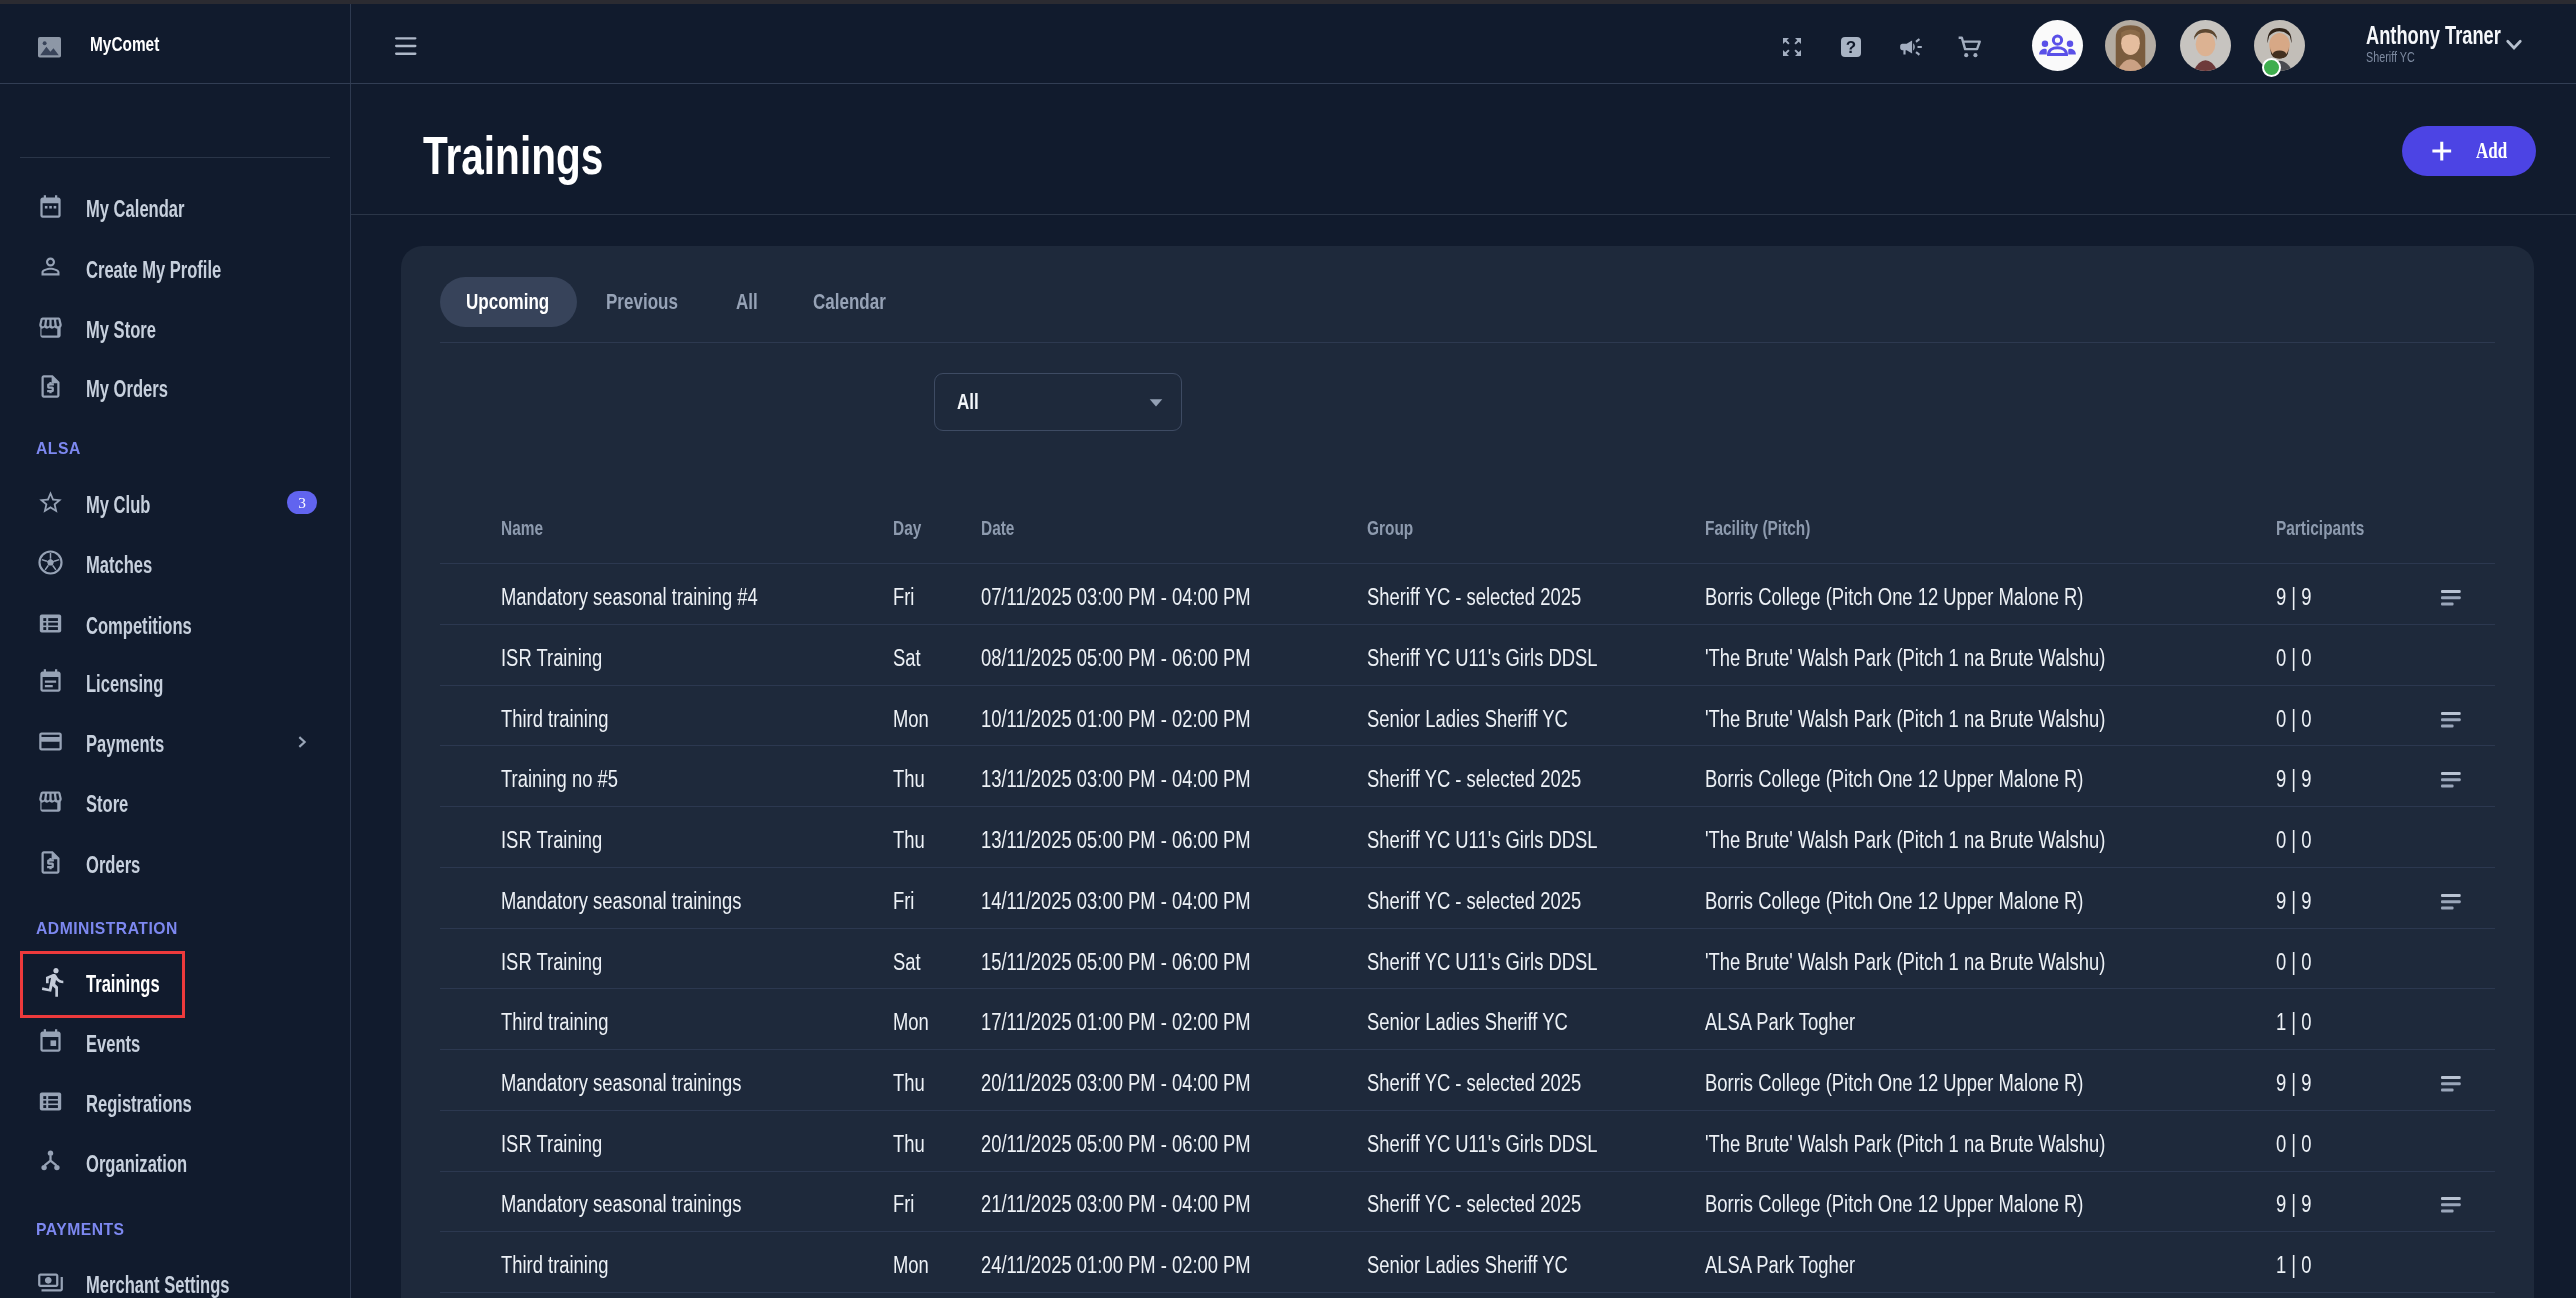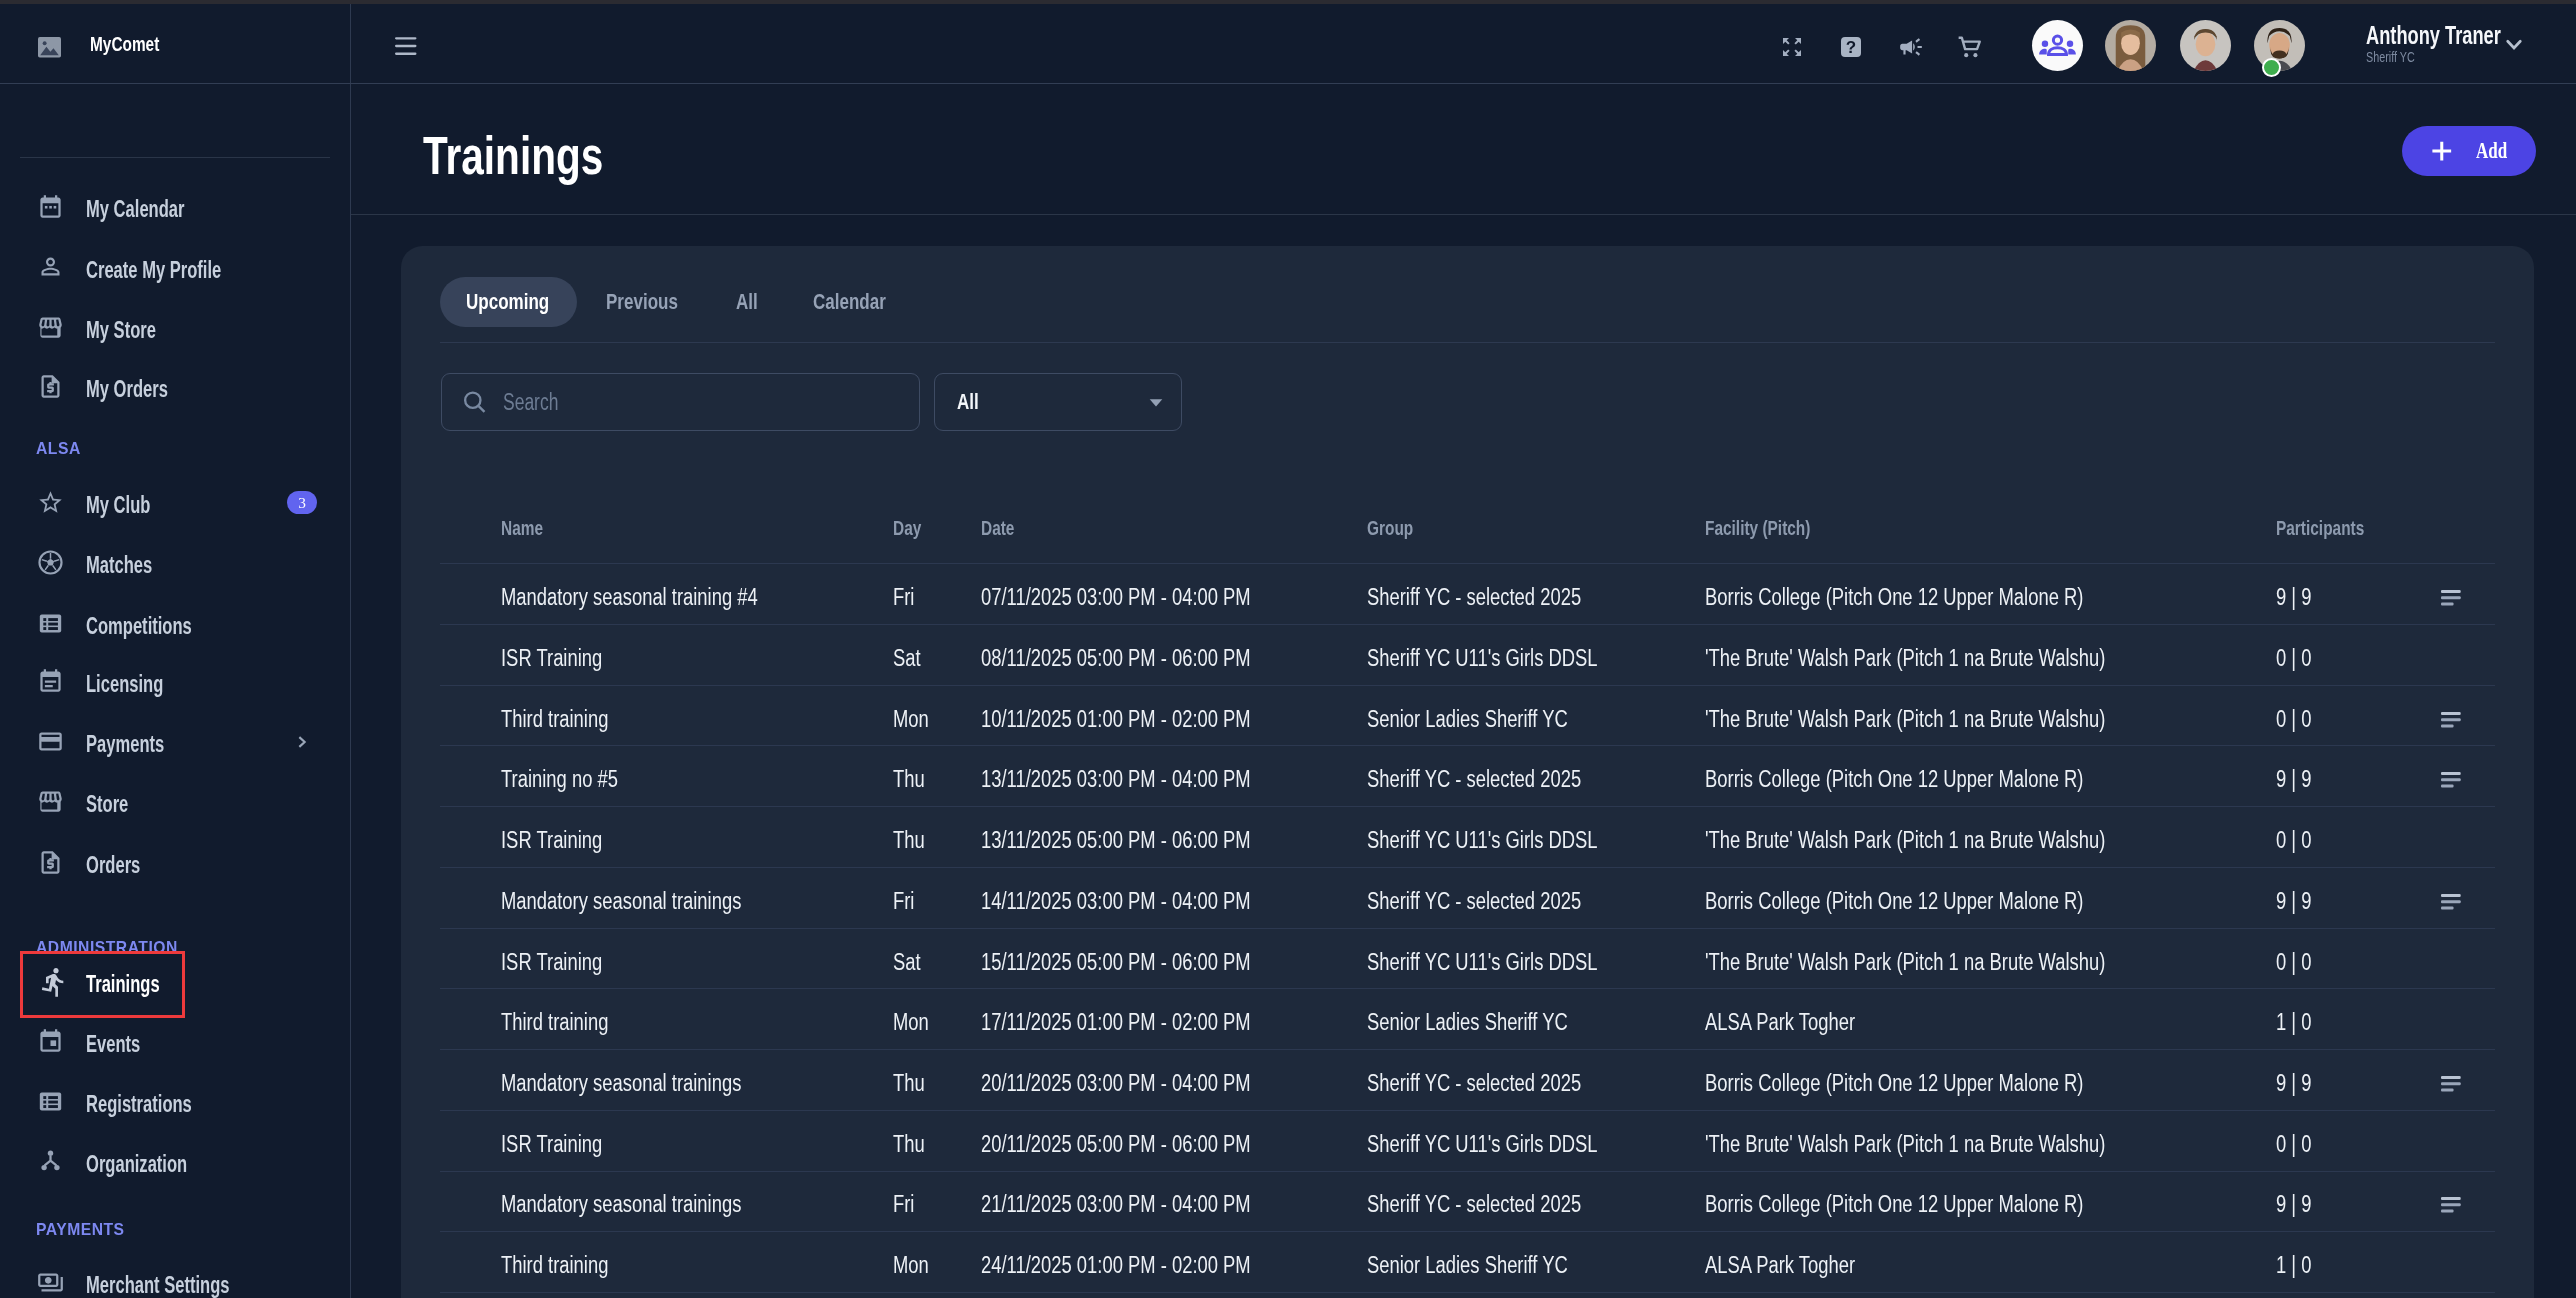--- a/index.html
+++ b/index.html
@@ -154,21 +154,21 @@
       </svg>
     </div>
   <div class="sideitem" style="top:1146px; color:#c7d0dd;">Organization</div>
   <div class="sideicon" style="top:1269px;">
       <svg width="27" height="27" viewBox="0 0 24 24">
         <path fill="#97a3b6" d="M19 14V6c0-1.1-.9-2-2-2H3c-1.1 0-2 .9-2 2v8c0 1.1.9 2 2 2h14c1.1 0 2-.9 2-2zm-2 0H3V6h14v8zm-7-7c-1.66 0-3 1.34-3 3s1.34 3 3 3 3-1.34 3-3-1.34-3-3-3zm13 0v11c0 1.1-.9 2-2 2H4v-2h17V7h2z"></path>
       </svg>
     </div>
   <div class="sideitem" style="top:1267px; color:#c7d0dd;">Merchant Settings</div>
   <div class="sidelabel" style="top:435px;">ALSA</div>
-  <div class="sidelabel" style="top:934px;">ADMINISTRATION</div>
+  <div class="sidelabel" style="top:915px;">ADMINISTRATION</div>
   <div class="sidelabel" style="top:1216px;">PAYMENTS</div>
   <div class="abs" style="left:287px; top:491px; width:30px; height:23px; border-radius:11.7px; background:#6164ef; color:#fff; font-size:15.3px; text-align:center; line-height:23px;">3</div>
   <svg style="position:absolute;left:294px;top:734px;" width="16" height="16" viewBox="0 0 18 18">
       <path d="M6 3.5 L12 9 L6 14.5" stroke="#9aa6b8" stroke-width="2.4" fill="none"></path>
     </svg>
   <div class="abs" style="left:20px; top:951px; width:165px; height:67px; border:3.1px solid #ee3a3c;"></div>
   </div>
 
   <div id="topbar">
   <svg style="position:absolute;left:395px;top:37px;" width="21.5" height="20" viewBox="0 0 24 22">
@@ -261,27 +261,20 @@
   </div>
 
   <div class="card">
     <div class="pill"></div>
     <div class="tab" style="left:65px; color:#ffffff;">Upcoming</div>
     <div class="tab" style="left:205px;">Previous</div>
     <div class="tab" style="left:335px;">All</div>
     <div class="tab" style="left:412px;">Calendar</div>
     <div class="carddiv"></div>
 
-    <div class="input" style="left:40px; width:479px;">
-      <svg width="54" height="56" viewBox="0 0 60 62" style="position:absolute;left:1.8px;top:0;">
-        <circle cx="32" cy="29" r="8.5" stroke="#7989a1" stroke-width="2.6" fill="none"></circle>
-        <path d="M38.5 35.5 L45 42" stroke="#7989a1" stroke-width="2.6"></path>
-      </svg>
-      <div class="txt" style="left:61px; top:0; line-height:56px; font-size:23px; color:#6d7c93; transform:scaleX(0.76); transform-origin:0 50%;">Search</div>
-    </div>
     <div class="input" style="left:533px; width:248px;">
       <div class="txt" style="left:22.4px; top:0; line-height:56px; font-size:22.4px; font-weight:700; color:#f3f6fa; transform:scaleX(0.76); transform-origin:0 50%;">All</div>
       <svg width="18" height="56" viewBox="0 0 20 62" style="position:absolute;right:16px;top:0;">
         <path d="M3 28 L10 36 L17 28 Z" fill="#93a0b4"></path>
       </svg>
     </div>
 
     <div id="thead">
       <div class="hcell" style="left:100px; top:265px;">Name</div>
       <div class="hcell" style="left:492px; top:265px;">Day</div>

